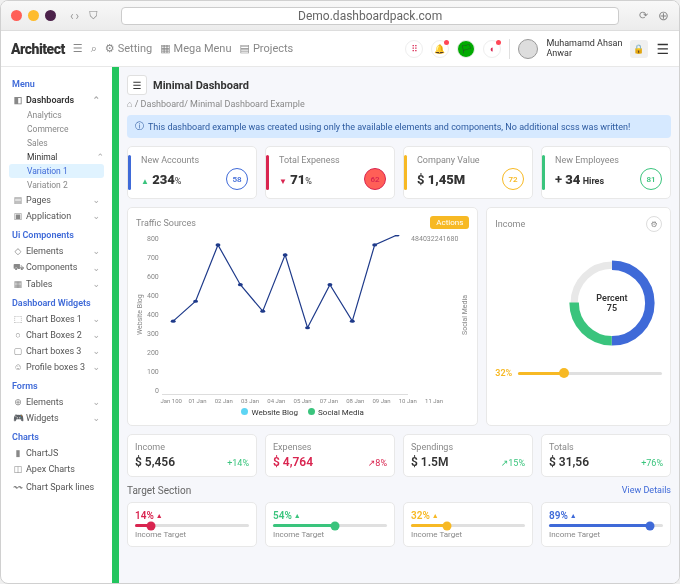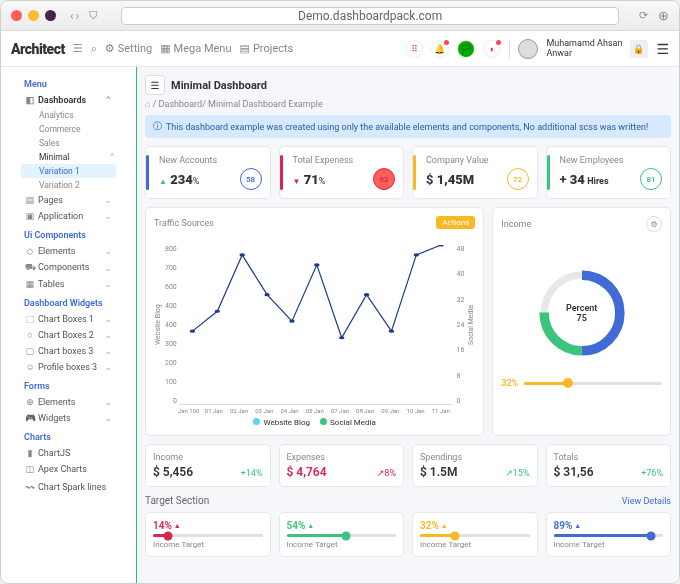--- a/index.html
+++ b/index.html
@@ -17,21 +17,21 @@
 .brand{font-weight:900;font-size:14px;letter-spacing:-0.5px}
 .tb-icon{color:#888;font-size:11px;display:flex;align-items:center;gap:3px}
 .spacer{flex:1}
 .circ{width:18px;height:18px;border:1px solid #eee;border-radius:50%;display:flex;align-items:center;justify-content:center;font-size:9px;position:relative}
 .circ.r::after{content:'';position:absolute;top:-1px;right:-1px;width:5px;height:5px;background:#ff4757;border-radius:50%}
 .avatar{width:20px;height:20px;background:#ddd;border-radius:50%;border:1px solid #999}
 .user{font-size:9px;line-height:1.1}
 .lock{width:18px;height:18px;background:#f0f0f0;border-radius:3px;display:flex;align-items:center;justify-content:center;font-size:9px}
 .burger{font-size:14px;color:#333}
 .body{flex:1;display:flex;overflow:hidden}
-.sidebar{width:136px;border-right:1px solid #22c55e;padding:6px 20px;overflow-y:auto;font-size:9px}
+.sidebar{width:118px;border-right:7px solid #22c55e;padding:6px 8px;overflow-y:auto;font-size:9px}
 .side-cat{color:#3f6ad8;font-weight:600;margin:6px 0 3px 3px;font-size:9px}
 .side-item{display:flex;align-items:center;justify-content:space-between;padding:3px 4px;color:#555;cursor:pointer}
 .side-item.active{color:#333;font-weight:600}
 .side-sub{padding-left:18px;font-size:8.5px;color:#888;padding-top:2px;padding-bottom:2px}
 .side-sub.hl{background:#e0f3ff;color:#3f6ad8;border-radius:3px;padding-left:18px}
 .chev{color:#aaa;font-size:9px}
 .si-ico{width:10px;display:inline-block;text-align:center;margin-right:3px;color:#888}
 .main{flex:1;background:#f6f7fb;padding:8px;overflow-y:auto}
 .page-head{display:flex;align-items:center;gap:6px;margin-bottom:4px}
 .pg-ico{width:20px;height:20px;background:#fff;border:1px solid #e0e0e0;border-radius:3px;display:flex;align-items:center;justify-content:center;font-size:10px}
@@ -49,50 +49,50 @@
 .m-val-row{display:flex;align-items:center;justify-content:space-between;padding-left:5px}
 .m-val{font-size:13px;font-weight:700}
 .m-badge{width:22px;height:22px;border-radius:50%;border:1.5px solid;display:flex;align-items:center;justify-content:center;font-size:8px;font-weight:600}
 .m-badge.blue{border-color:#3f6ad8;color:#3f6ad8}
 .m-badge.red{border-color:#d92550;color:#d92550}
 .m-badge.org{border-color:#f7b924;color:#f7b924}
 .m-badge.grn{border-color:#3ac47d;color:#3ac47d}
 .caret-up{color:#3ac47d;font-size:8px}
 .caret-dn{color:#d92550;font-size:8px}
 .panel{background:#fff;border:1px solid #e8e8e8;border-radius:5px;padding:8px}
-.panel-head{display:flex;justify-content:space-between;align-items:center;margin-bottom:16px}
+.panel-head{display:flex;justify-content:space-between;align-items:center;margin-bottom:6px}
 .panel-title{font-size:9px;color:#888}
 .btn-act{background:#f7b924;color:#fff;font-size:8px;padding:2px 6px;border-radius:3px}
 .gear{width:16px;height:16px;border:1px solid #ddd;border-radius:50%;display:flex;align-items:center;justify-content:center;font-size:8px;color:#888}
 .chart-area{display:flex;height:160px}
 .y-axis{display:flex;flex-direction:column;justify-content:space-between;font-size:7px;color:#888;padding:0 3px;text-align:right}
-.y-axis-r{display:flex;flex-direction:column;justify-content:space-between;font-size:7px;color:#888;padding:0 3px}
+.y-axis-r{display:flex;justify-content:space-between;font-size:7px;color:#888;padding:0 3px}
 .y-label{writing-mode:vertical-rl;transform:rotate(180deg);font-size:7px;color:#888;text-align:center}
 .bars{flex:1;display:flex;align-items:flex-end;gap:4px;border-bottom:1px solid #ddd;position:relative;padding:0 2px}
 .bar-col{flex:1;display:flex;flex-direction:column;align-items:center}
 .bar{width:100%;background:#5dd5f4;border-radius:2px 2px 0 0}
 .x-axis{display:flex;font-size:6px;color:#888;margin-top:2px}
 .x-tick{flex:1;text-align:center;white-space:nowrap;overflow:hidden}
 .legend{display:flex;justify-content:center;gap:10px;font-size:8px;margin-top:4px}
 .leg-dot{width:7px;height:7px;border-radius:50%;display:inline-block;margin-right:3px}
 svg.line-overlay{position:absolute;top:0;left:0;width:100%;height:100%;pointer-events:none}
-.donut-wrap{display:flex;justify-content:center;align-items:center;height:130px}
+.donut-wrap{display:flex;justify-content:flex-end;align-items:center;height:130px}
 .donut{width:100px;height:100px;position:relative}
 .donut-center{position:absolute;top:50%;left:50%;transform:translate(-50%,-50%);text-align:center;font-size:9px;font-weight:600}
 .slider-row{display:flex;align-items:center;gap:6px;font-size:9px}
 .slider-track{flex:1;height:3px;background:#e0e0e0;border-radius:2px;position:relative}
 .slider-fill{height:100%;border-radius:2px}
 .slider-thumb{position:absolute;top:50%;transform:translate(-50%,-50%);width:10px;height:10px;border-radius:50%}
 .stat{flex:1;background:#fff;border:1px solid #e8e8e8;border-radius:5px;padding:7px}
 .stat-label{font-size:9px;color:#888;margin-bottom:3px}
 .stat-row{display:flex;justify-content:space-between;align-items:baseline}
 .stat-val{font-size:12px;font-weight:600}
 .stat-chg{font-size:9px}
 .pos{color:#3ac47d}.neg{color:#d92550}
-.section-head{display:flex;justify-content:space-between;align-items:center;margin:6px 0}
+.section-head{display:flex;justify-content:space-between;margin:6px 0}
 .section-title{font-size:10px;color:#666}
 .view-det{font-size:9px;color:#3f6ad8}
 .target{flex:1;background:#fff;border:1px solid #e8e8e8;border-radius:5px;padding:7px}
 .t-pct{font-size:10px;font-weight:600;margin-bottom:3px;display:flex;align-items:center;gap:2px}
 .t-label{font-size:8px;color:#888}
 .t-slider{height:3px;background:#e0e0e0;border-radius:2px;position:relative;margin-bottom:3px}
 .t-fill{height:100%;border-radius:2px}
 .t-thumb{position:absolute;top:50%;transform:translate(-50%,-50%);width:9px;height:9px;border-radius:50%}
 </style>
 </head>

